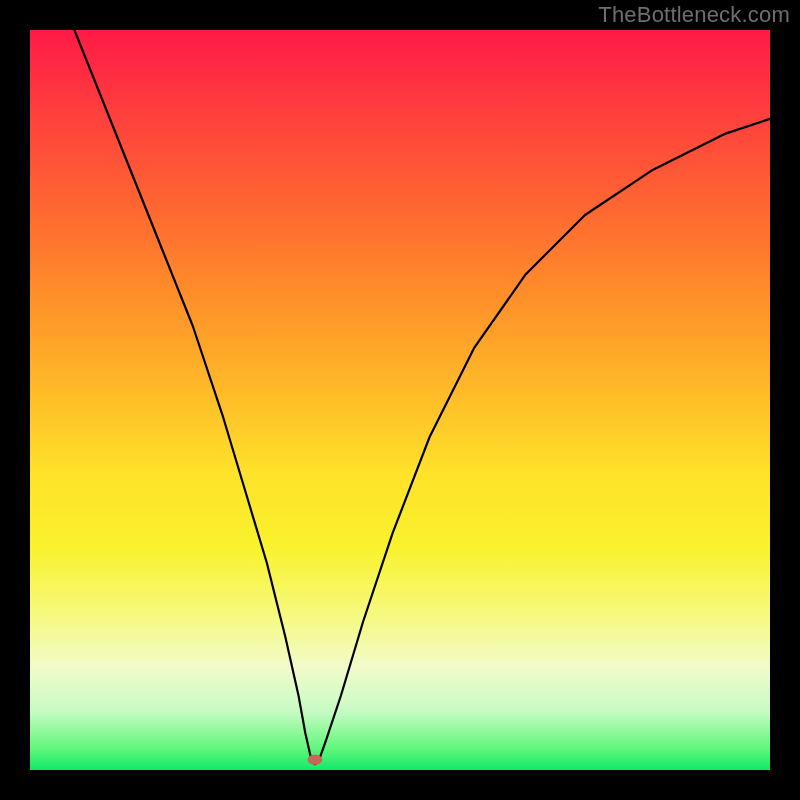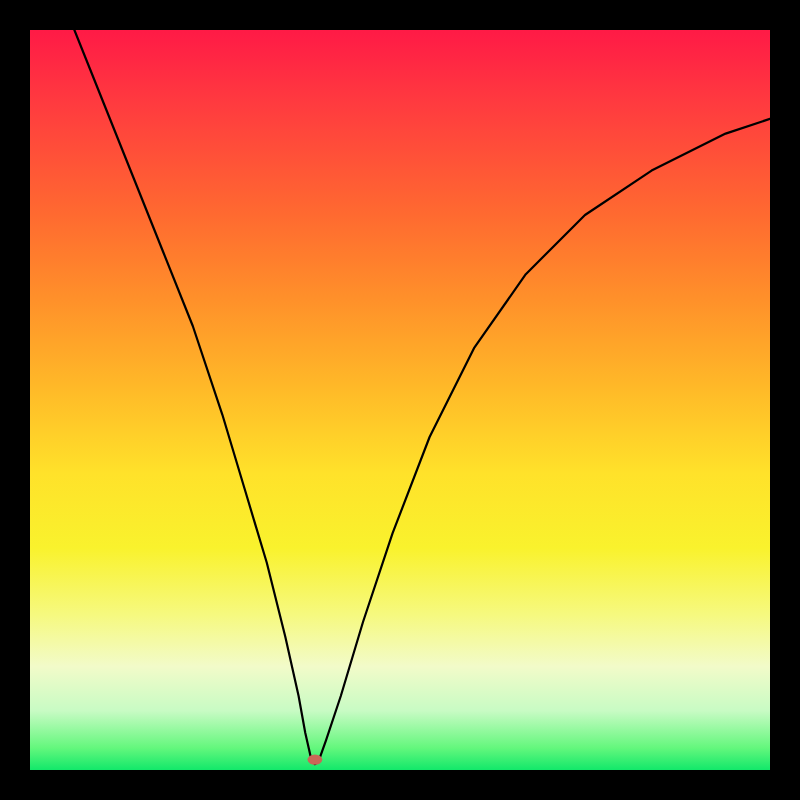--- a/index.html
+++ b/index.html
@@ -67,20 +67,21 @@
   .marker {
     fill: #c96757;
     stroke: #c96757;
     stroke-width: 0;
   }
 </style>
 </head>
 <body>
 
 <div class="frame">
+  <div class="watermark">TheBottleneck.com</div>
 
   <div class="plot-area">
     <svg viewBox="0 0 740 740">
       <path class="curve" d="M44.4 0.0 L74.0 74.0 L103.6 148.0 L133.2 222.0 L162.8 296.0 L192.4 384.8 L214.6 458.8 L236.8 532.8 L255.3 606.8 L268.6 666.0 L275.3 703.0 L281.2 728.9 L284.9 734.1 L288.6 731.1 L296.0 710.4 L310.8 666.0 L333.0 592.0 L362.6 503.2 L399.6 407.0 L444.0 318.2 L495.8 244.2 L555.0 185.0 L621.6 140.6 L695.6 103.6 L740.0 88.8"></path>
       <ellipse class="marker" cx="284.9" cy="729.6" rx="7.4" ry="5.2" fill="#c96757"></ellipse>
     </svg>
   </div>
 </div>
 
 </body></html>

